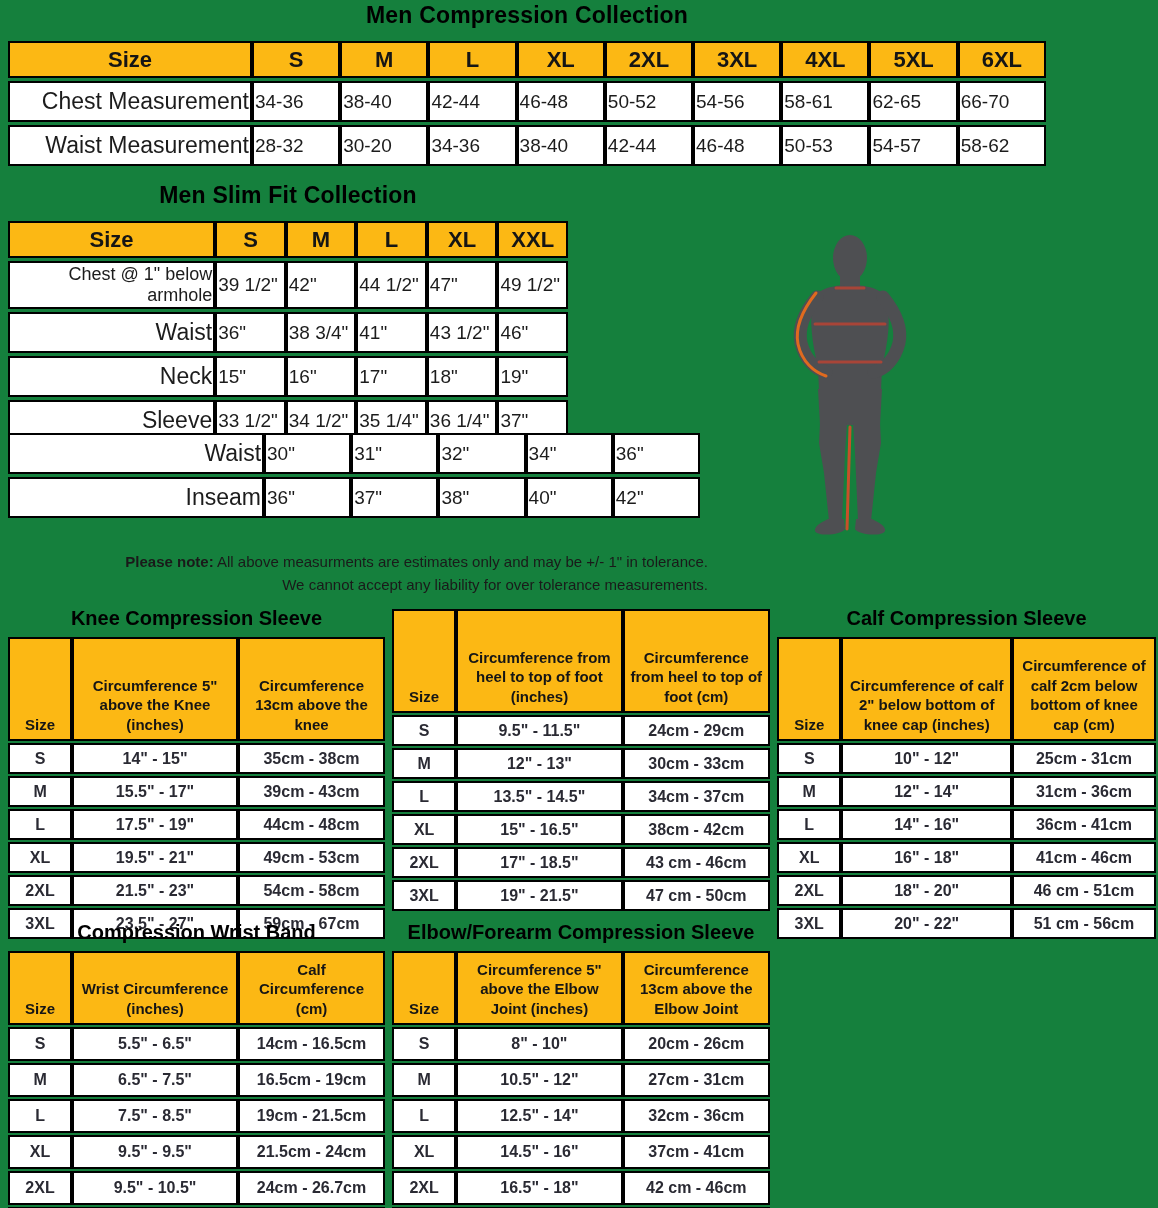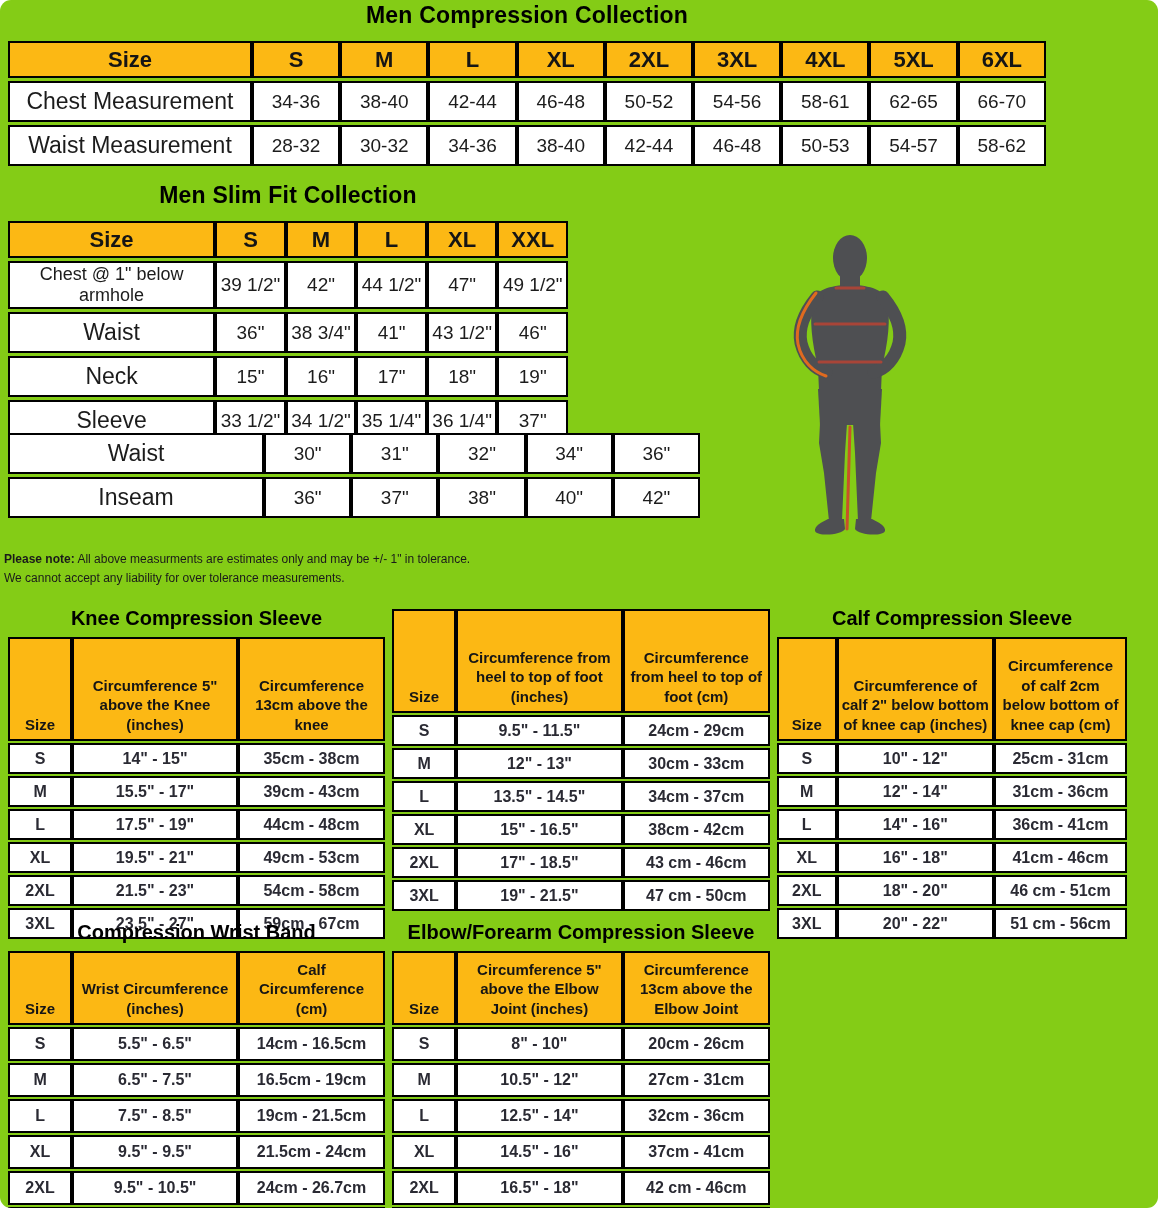--- a/index.html
+++ b/index.html
@@ -1,37 +1,37 @@
 <!DOCTYPE html>
 <html><head>
 <meta charset="utf-8">
 <style>
   html,body{margin:0;padding:0;background:#fff;}
   body{font-family:"Liberation Sans",sans-serif;color:#111;}
-  .page{position:relative;width:1158px;height:1208px;background:#84cc16;overflow:hidden;border-radius:11px;}
+  .page{position:relative;width:1158px;height:1208px;background:#15803d;overflow:hidden;}
   .block{position:absolute;}
   h2.big-title{font-size:23px;font-weight:bold;text-align:center;margin:0 0 9px 0;color:#000;letter-spacing:.2px;}
   h3.sub-title{font-size:20px;font-weight:bold;text-align:center;margin:0 0 5px 0;color:#000;}
   table{border-collapse:separate;border-spacing:0 3px;width:100%;table-layout:fixed;}
   th,td{border:2px solid #000;background:#fff;overflow:hidden;}
   th{background:#FCB814;font-weight:bold;color:#151515;}
   
   .big th{font-size:22px;height:31px;text-align:center;vertical-align:middle;}
-  .big td{font-size:19px;height:35px;text-align:center;vertical-align:middle;color:#1c1c1c;}
-  .big td:first-child{text-align:center;font-size:23px;}
+  .big td{font-size:19px;height:35px;vertical-align:middle;color:#1c1c1c;}
+  .big td:first-child{text-align:right;font-size:23px;}
   .t2 tbody tr:first-child td:first-child{font-size:18px;}
   
   .sub table{border-spacing:0 2px;}
   .sub th{font-size:15px;vertical-align:bottom;text-align:center;padding:4px 3px;line-height:1.32;}
   .sub td{font-size:16px;font-weight:bold;text-align:center;vertical-align:middle;color:#2a2a33;}
   .h-tall th{height:92px;}
   .h-mid th{height:62px;}
   .r27 td{height:25px;}
   .r30 td{height:28px;}
-  .note{font-size:12px;line-height:1.55;text-align:left;color:#1a1a1a;}
+  .note{font-size:15px;line-height:1.55;text-align:right;color:#1a1a1a;}
   .note b{font-weight:bold;}
   figure{margin:0;}
 </style>
 </head>
 <body>
 
 <div class="page">
 
   <section class="block" style="left:8px;top:2px;width:1038px;">
     <h2 class="big-title">Men Compression Collection</h2>
@@ -63,21 +63,21 @@
             <td>46-48</td>
             <td>50-52</td>
             <td>54-56</td>
             <td>58-61</td>
             <td>62-65</td>
             <td>66-70</td>
           </tr>
           <tr>
             <td>Waist Measurement</td>
             <td>28-32</td>
-            <td>30-32</td>
+            <td>30-20</td>
             <td>34-36</td>
             <td>38-40</td>
             <td>42-44</td>
             <td>46-48</td>
             <td>50-53</td>
             <td>54-57</td>
             <td>58-62</td>
           </tr>
         </tbody>
     </table>
@@ -285,21 +285,21 @@
           </tr>
           <tr>
             <td>3XL</td>
             <td>19" - 21.5"</td>
             <td>47 cm - 50cm</td>
           </tr>
         </tbody>
     </table>
   </section>
 
-  <section class="block sub" style="left:777px;top:607px;width:350px;">
+  <section class="block sub" style="left:777px;top:607px;width:379px;">
     <h3 class="sub-title">Calf Compression Sleeve</h3>
     <table class="h-tall r27">
       <colgroup>
           <col style="width:17%">
           <col style="width:45%">
           <col style="width:38%">
         </colgroup>
       <thead>
           <tr>
             <th>Size</th>

